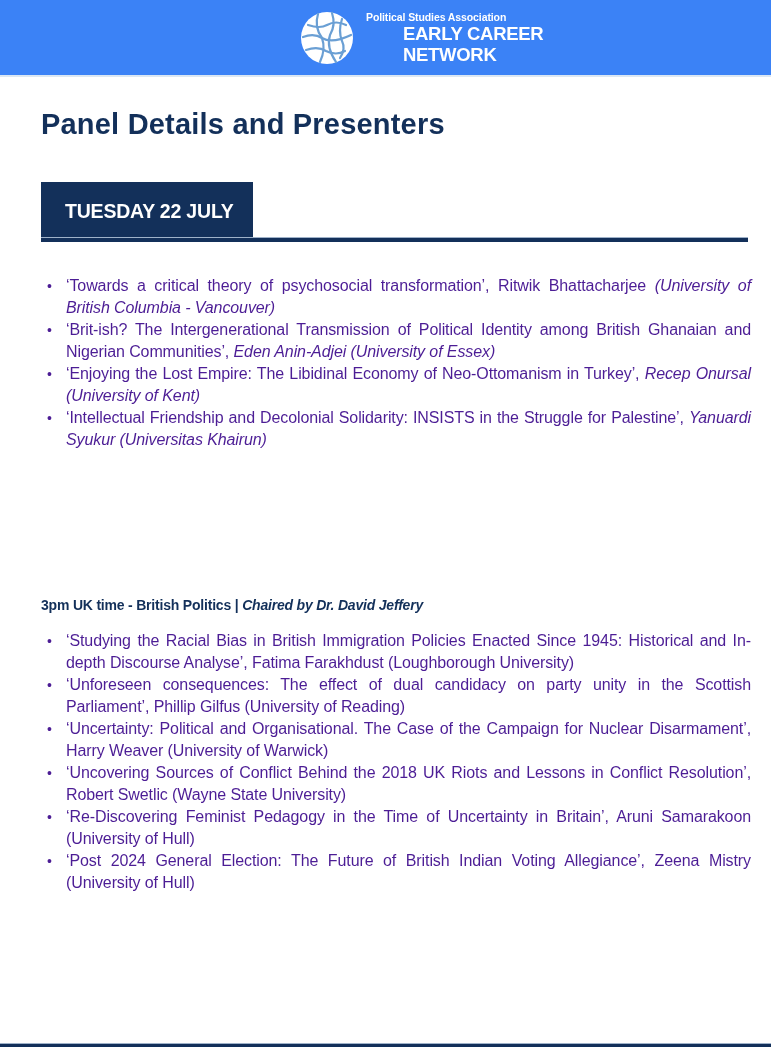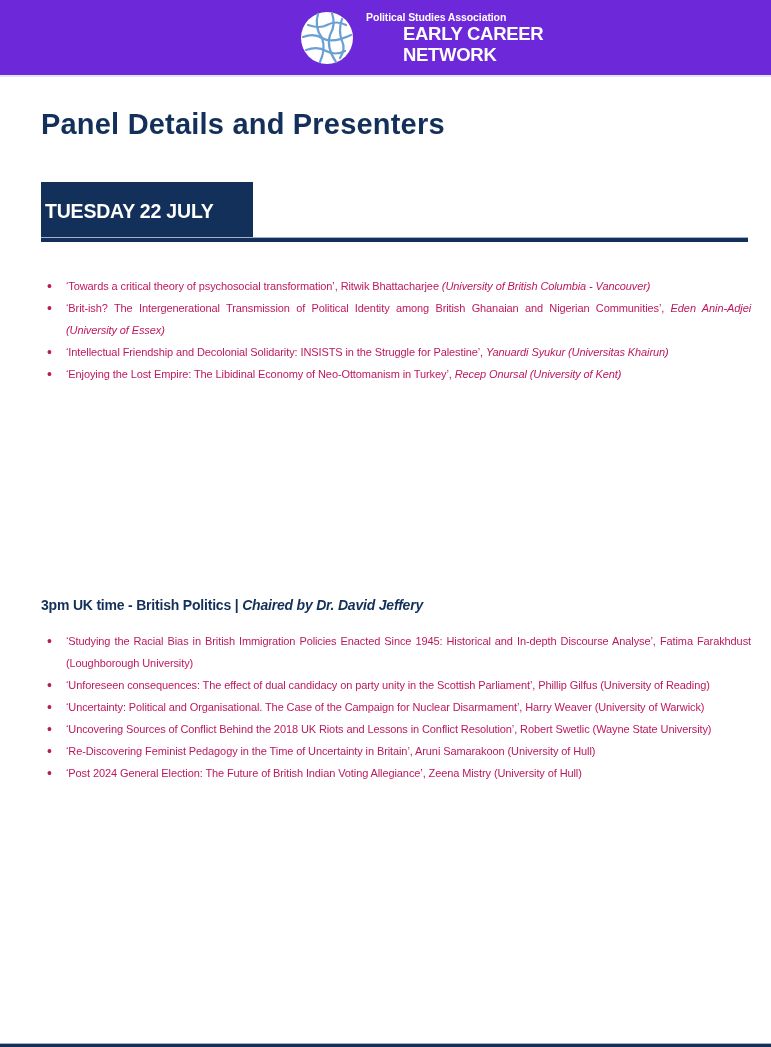--- a/index.html
+++ b/index.html
@@ -1,55 +1,55 @@
 <!DOCTYPE html>
 <html><head>
 <meta charset="utf-8">
 <style>
   * { margin: 0; padding: 0; box-sizing: border-box; }
   html, body { width: 771px; height: 1047px; background: #ffffff; overflow: hidden; }
   body { position: relative; font-family: "Liberation Sans", "DejaVu Sans", sans-serif; color: #1b1b1b; }
 
   .header {
     position: absolute; left: 0; top: 0; width: 771px; height: 77px;
-    background: #6d28d9;
+    background: #3b82f6;
     border-bottom: 2px solid #dbe7f3;
   }
   .logo { position: absolute; left: 300px; top: 11px; display: flex; align-items: center; }
   .logo-globe { width: 54px; height: 54px; }
   .logo-text { margin-left: 12px; color: #ffffff; line-height: 1; }
   .logo-sub { font-size: 10.5px; font-weight: bold; letter-spacing: -0.1px; }
   .logo-main { font-size: 18.5px; font-weight: bold; letter-spacing: -0.3px; margin-top: 2px; line-height: 19px; margin-left: 37px; }
 
   .page-title {
     position: absolute; left: 41px; top: 108px;
     font-size: 29px; font-weight: bold; color: #13305a; letter-spacing: 0.2px;
   }
 
   .day-box {
     position: absolute; left: 41px; top: 182px; width: 212px; height: 59px;
     background: #13305a; color: #ffffff;
     font-size: 19.5px; font-weight: bold;
-    display: flex; align-items: center; padding-left: 4px; letter-spacing: -0.2px;
+    display: flex; align-items: center; padding-left: 24px; letter-spacing: -0.2px;
   }
   .day-line {
     position: absolute; left: 41px; top: 237px; width: 707px; height: 5px;
     background: #13305a; border-top: 1px solid #9fb2c9;
   }
 
   .session { position: absolute; left: 41px; width: 710px; }
   .session-heading {
     font-size: 14px; font-weight: bold; color: #13305a; letter-spacing: -0.2px;
   }
   .session-heading .chair { font-style: italic; }
 
   ul.talks { list-style: none; margin-top: 13px; }
   ul.talks li {
-    position: relative; padding-left: 25px; font-size: 11px; line-height: 22px;
-    text-align: justify; color: #be185d; letter-spacing: -0.1px;
+    position: relative; padding-left: 25px; font-size: 16px; line-height: 22px;
+    text-align: justify; color: #4c1d95; letter-spacing: -0.1px;
   }
   ul.talks li::before {
     content: "\2022"; position: absolute; left: 6px; top: 0; font-size: 14px;
   }
   .aff-i { font-style: italic; }
 
   .footer-bar {
     position: absolute; left: 0; top: 1043px; width: 771px; height: 4px;
     background: #13305a; border-top: 1px solid #9fb2c9;
   }
@@ -80,22 +80,22 @@
 
 <h1 class="page-title">Panel Details and Presenters</h1>
 
 <div class="day-box">TUESDAY 22 JULY</div>
 <div class="day-line"></div>
 
 <section class="session" style="top:262px;">
   <ul class="talks">
     <li><span>‘Towards a critical theory of psychosocial transformation’, </span><span>Ritwik Bhattacharjee </span><span class="aff-i">(University of British Columbia - Vancouver)</span></li>
     <li><span>‘Brit-ish? The Intergenerational Transmission of Political Identity among British Ghanaian and Nigerian Communities’, </span><span class="aff-i">Eden Anin-Adjei </span><span class="aff-i">(University of Essex)</span></li>
+    <li><span>‘Enjoying the Lost Empire: The Libidinal Economy of Neo-Ottomanism in Turkey’, </span><span class="aff-i">Recep Onursal </span><span class="aff-i">(University of Kent)</span></li>
     <li><span>‘Intellectual Friendship and Decolonial Solidarity: INSISTS in the Struggle for Palestine’, </span><span class="aff-i">Yanuardi Syukur </span><span class="aff-i">(Universitas Khairun)</span></li>
-    <li><span>‘Enjoying the Lost Empire: The Libidinal Economy of Neo-Ottomanism in Turkey’, </span><span class="aff-i">Recep Onursal </span><span class="aff-i">(University of Kent)</span></li>
   </ul>
 </section>
 
 <section class="session" style="top:597px;">
   <div class="session-heading">
     <span>3pm UK time - British Politics | </span><span class="chair">Chaired by Dr. David Jeffery</span>
   </div>
   <ul class="talks" style="margin-top:17px;">
     <li><span>‘Studying the Racial Bias in British Immigration Policies Enacted Since 1945: Historical and In-depth Discourse Analyse’, </span><span>Fatima Farakhdust </span><span>(Loughborough University)</span></li>
     <li><span>‘Unforeseen consequences: The effect of dual candidacy on party unity in the Scottish Parliament’, </span><span>Phillip Gilfus </span><span>(University of Reading)</span></li>

